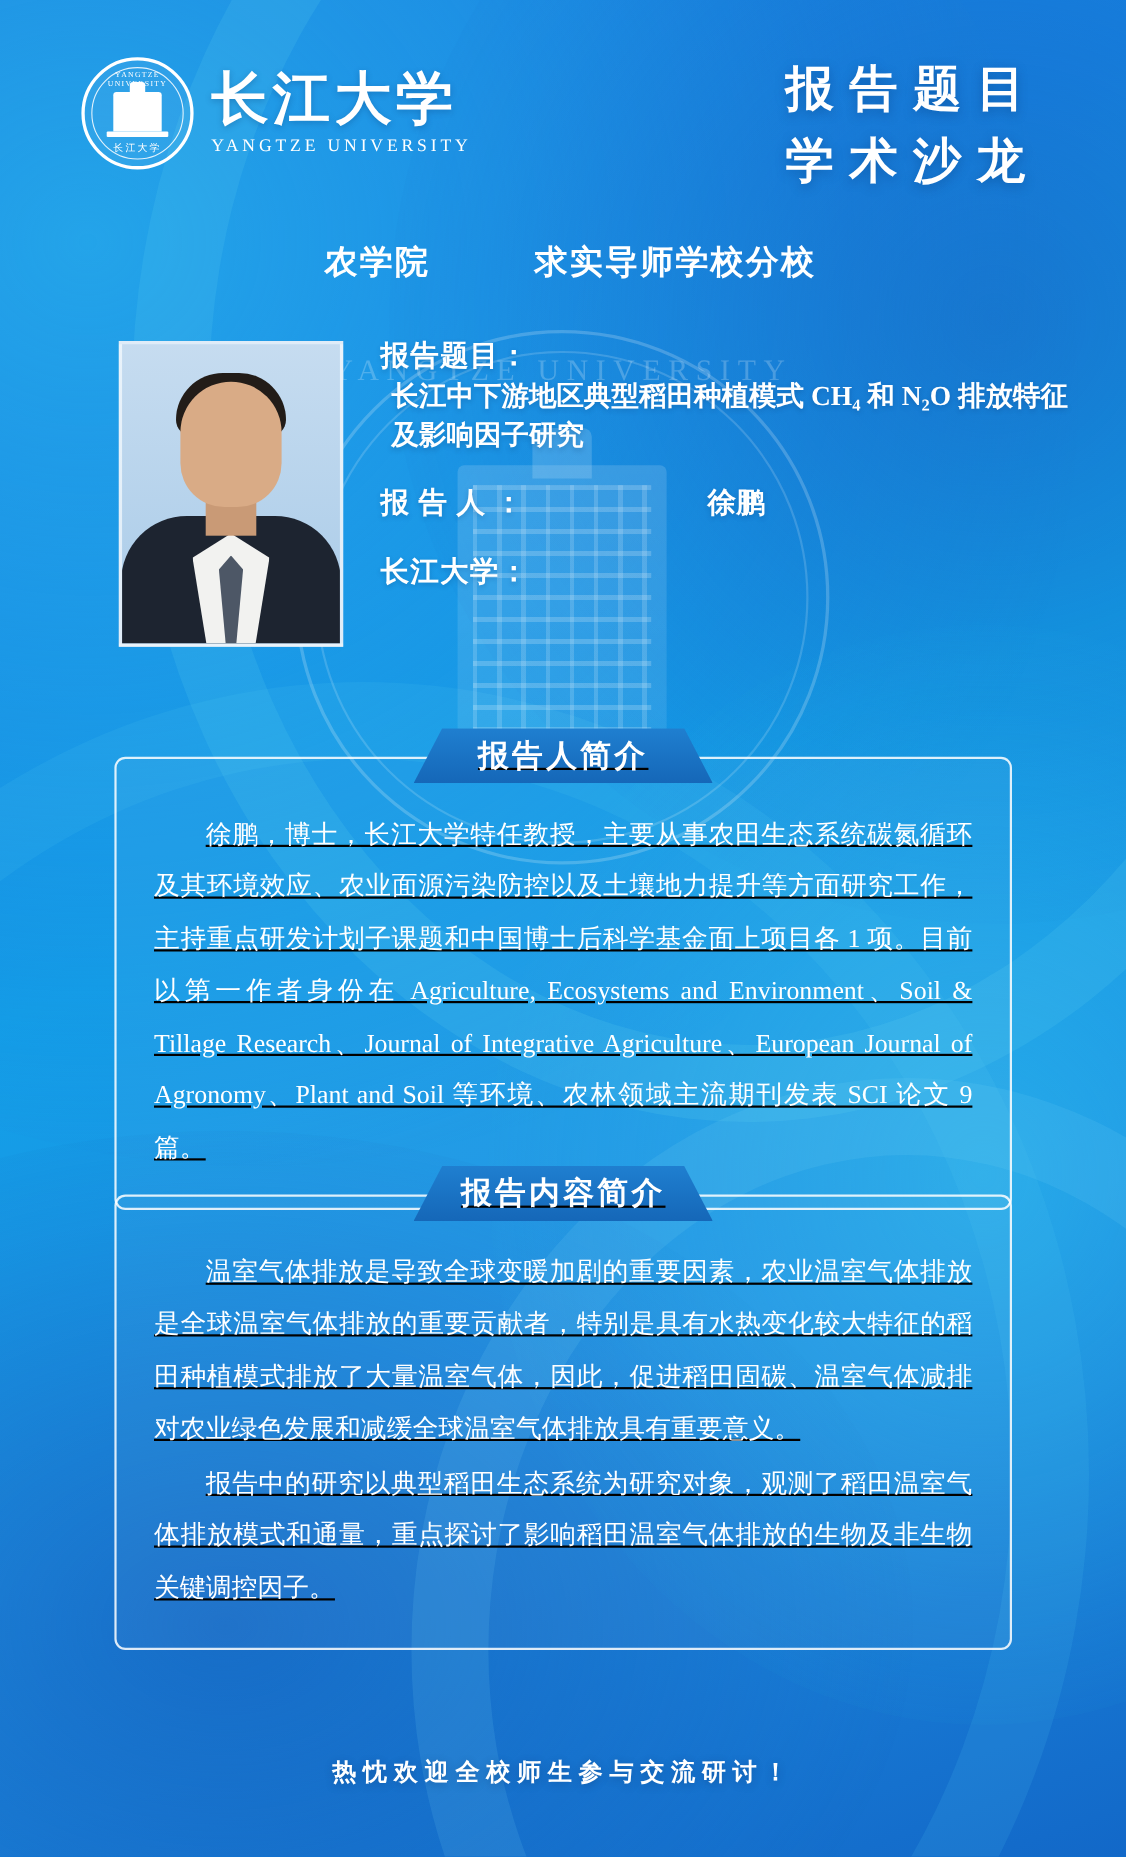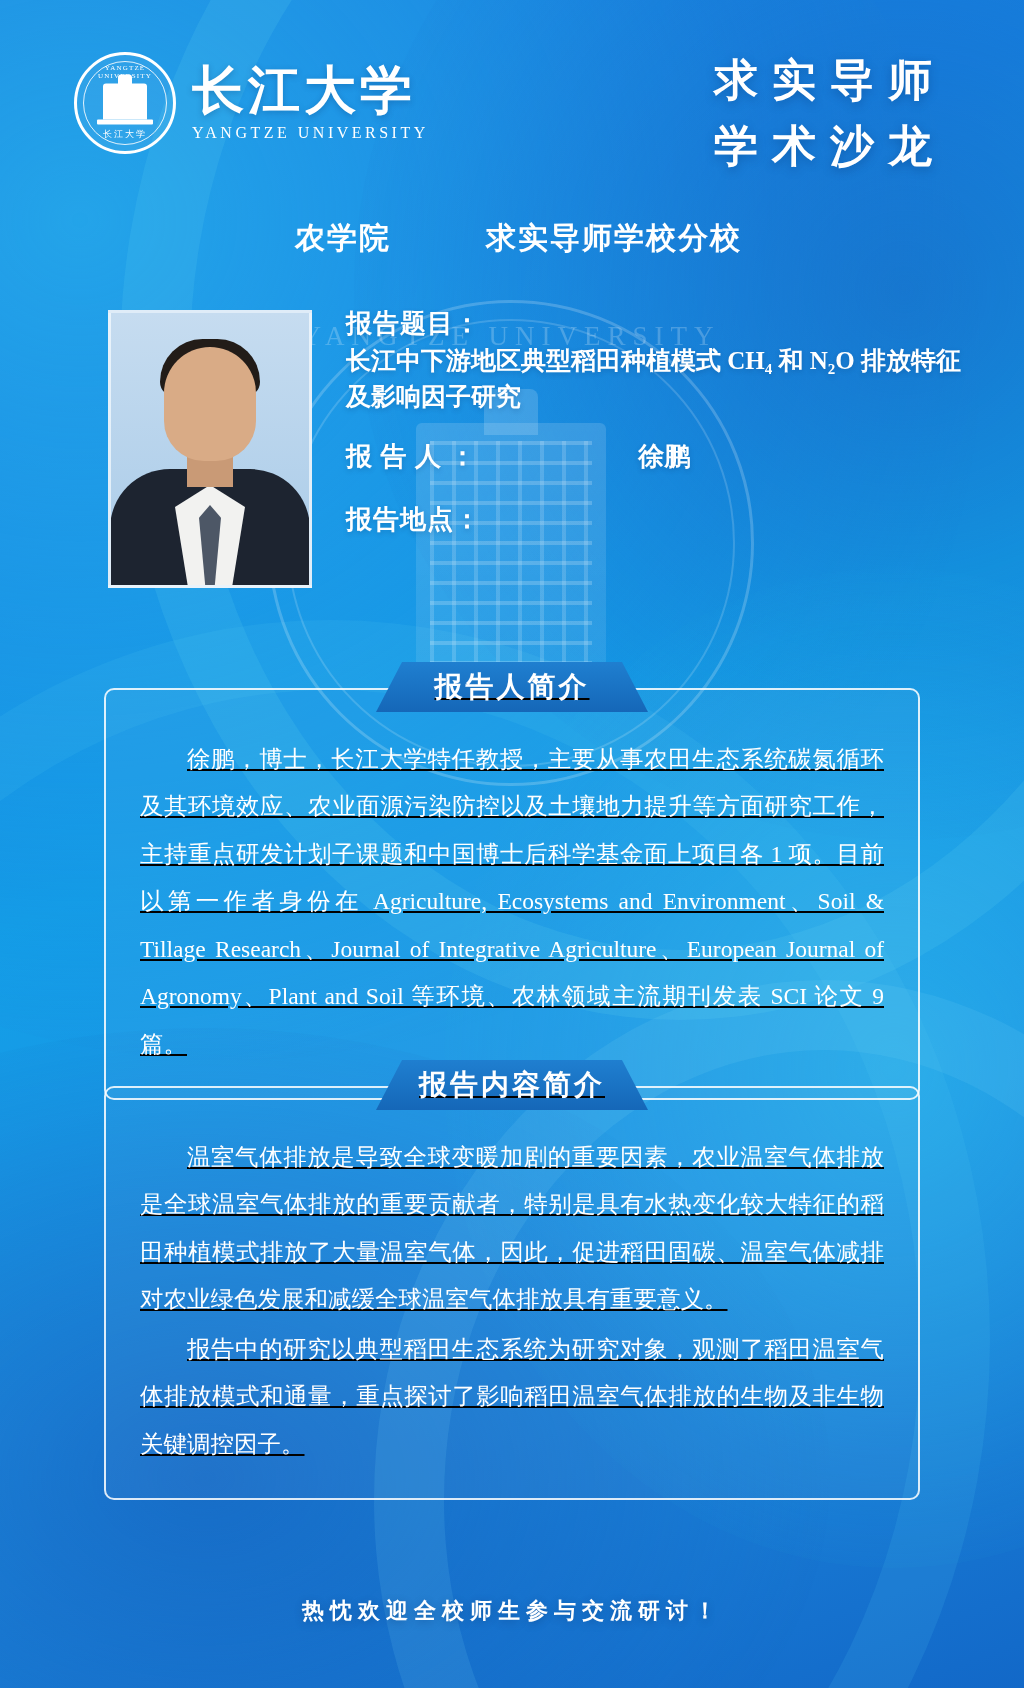--- a/index.html
+++ b/index.html
@@ -267,21 +267,21 @@
   }
   .info-row {
     display: flex;
     align-items: flex-start;
     margin-bottom: 26px;
     font-size: 26px;
     line-height: 1.42;
     text-shadow: 0 2px 5px rgba(0,40,90,0.22);
   }
   .info-row .lbl { white-space: nowrap; letter-spacing: 1px; }
-  .info-row .val { margin-left: 0; }
+  .info-row .val { margin-left: 10px; }
   .info-row.center .val { flex: 1; text-align: center; padding-right: 120px; }
   .info-row.title-row { margin-bottom: 24px; flex-direction: column; }
   .info-row.title-row .val { font-size: 25px; line-height: 1.45; }
 
   
   .section { position: absolute; left: 104px; right: 104px; text-decoration: underline; }
   .sec-head {
     position: relative;
     width: 272px;
     margin: 0 auto;
@@ -367,21 +367,21 @@
         <div class="ctop">YANGTZE UNIVERSITY</div>
         <div class="cbldg"></div>
         <div class="cbot">长江大学</div>
       </div>
       <div>
         <div class="uni-name">长江大学</div>
         <div class="uni-en">YANGTZE UNIVERSITY</div>
       </div>
     </div>
     <div class="brand-title">
-      <div>求实导师</div>
+      <div>报告题目</div>
       <div>学术沙龙</div>
     </div>
   </div>
 
   <div class="subheader">
     <span>农学院</span>
     <span class="gap"></span>
     <span>求实导师学校分校</span>
   </div>
 
@@ -398,21 +398,21 @@
   <div class="info">
     <div class="info-row title-row">
       <span class="lbl">报告题目：</span>
       <span class="val">长江中下游地区典型稻田种植模式 CH₄ 和 N₂O 排放特征及影响因子研究</span>
     </div>
     <div class="info-row center">
       <span class="lbl">报 告 人 ：</span>
       <span class="val">徐鹏</span>
     </div>
     <div class="info-row">
-      <span class="lbl">报告地点：</span>
+      <span class="lbl">长江大学：</span>
     </div>
   </div>
 
   <div class="section" id="section-speaker">
     <div class="sec-head">报告人简介</div>
     <div class="sec-body">
       <p>徐鹏，博士，长江大学特任教授，主要从事农田生态系统碳氮循环及其环境效应、农业面源污染防控以及土壤地力提升等方面研究工作，主持重点研发计划子课题和中国博士后科学基金面上项目各 1 项。目前以第一作者身份在 Agriculture, Ecosystems and Environment、Soil &amp; Tillage Research、Journal of Integrative Agriculture、European Journal of Agronomy、Plant and Soil 等环境、农林领域主流期刊发表 SCI 论文 9 篇。</p>
     </div>
   </div>
 

